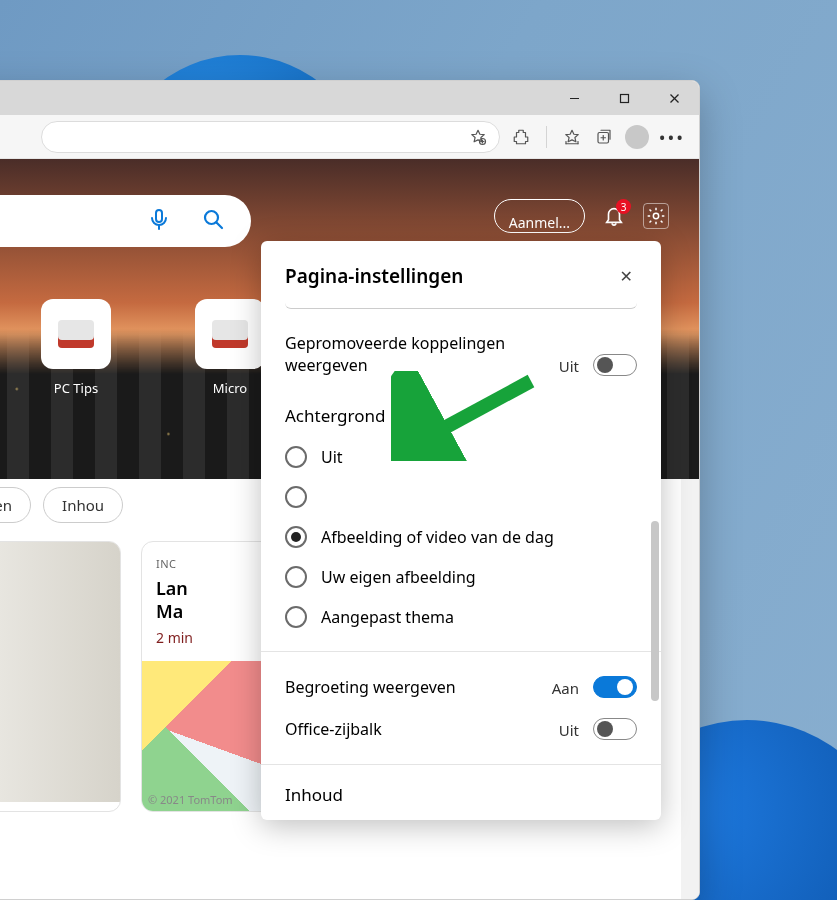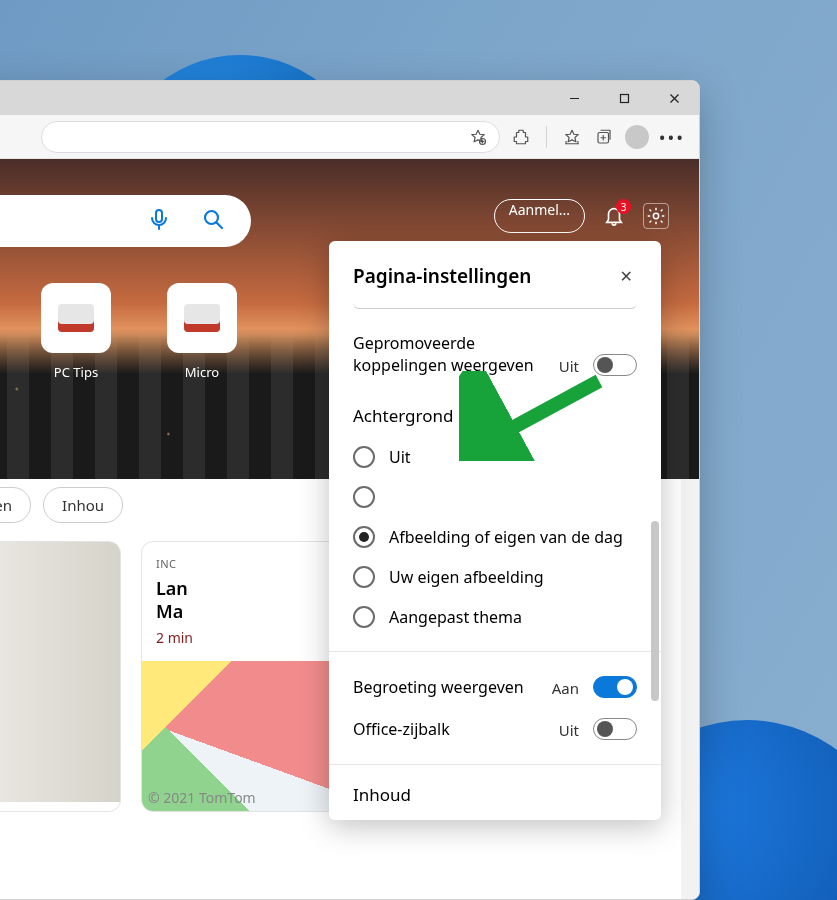--- a/index.html
+++ b/index.html
@@ -41,45 +41,45 @@
     -webkit-mask:linear-gradient(180deg,transparent 0%,#000 30%);mask:linear-gradient(180deg,transparent 0%,#000 30%)}
   .skyline::before{content:"";position:absolute;inset:0;background:
     radial-gradient(2px 2px at 10% 40%,#ffd97a,transparent),
     radial-gradient(2px 2px at 30% 70%,#ffd97a,transparent),
     radial-gradient(2px 2px at 55% 55%,#ffd97a,transparent),
     radial-gradient(2px 2px at 75% 60%,#ffd97a,transparent),
     radial-gradient(2px 2px at 90% 50%,#ffd97a,transparent);opacity:.6}
   .searchbar{position:absolute;top:36px;left:-30px;width:340px;height:52px;background:#fff;border-radius:26px;display:flex;align-items:center;justify-content:flex-end;padding:0 26px;gap:30px}
   .searchbar svg{width:24px;height:24px}
   .hero-right{position:absolute;top:40px;right:30px;display:flex;align-items:center;gap:16px}
-  .signin{height:34px;border:1.5px solid #fff;border-radius:17px;color:#fff;padding:0 14px;display:flex;align-items:flex-start;font-size:14px}
+  .signin{height:34px;border:1.5px solid #fff;border-radius:17px;color:#fff;padding:0 14px;display:flex;align-items:flex-end;font-size:14px}
   .hero-icon{width:26px;height:26px;color:#fff;display:flex;align-items:center;justify-content:center;position:relative}
   .hero-icon svg{width:22px;height:22px;stroke:#fff;fill:none;stroke-width:1.8}
   .badge{position:absolute;top:-4px;right:-4px;width:15px;height:15px;border-radius:50%;background:#e81123;color:#fff;font-size:10px;display:flex;align-items:center;justify-content:center}
-  .tiles{position:absolute;top:124px;left:100px;display:flex;gap:56px}
+  .tiles{position:absolute;top:140px;left:100px;display:flex;gap:84px}
   .tile{text-align:center;color:#fff}
   .tile .box{width:70px;height:70px;border-radius:12px;background:#fff;display:flex;align-items:center;justify-content:center;margin-bottom:10px}
   .tile .box::after{content:"";width:36px;height:28px;background:#e6e6e6;border-radius:4px;box-shadow:inset 0 -8px 0 #c0392b}
   .tile-label{font-size:13px}
   .chips{position:absolute;top:328px;left:-30px;display:flex;gap:12px}
   .chip{background:#fff;border:1px solid #ccc;border-radius:18px;padding:7px 18px;font-size:15px;color:#333}
   .feed{position:absolute;top:382px;left:-30px;display:flex;gap:20px}
   .card{background:#fff;width:210px;border:1px solid #e3e3e3;border-radius:12px;overflow:hidden}
   .card-img{height:260px;background:linear-gradient(90deg,#5a5550 0%,#6e6a63 40%,#e8e6e0 41%,#d6d3ca 100%)}
   .card-body{padding:14px}
   .card-cat{text-transform:uppercase;font-size:11px;letter-spacing:.5px;color:#666;margin-bottom:6px}
   .card-title{font-weight:600;font-size:18px;line-height:1.25;margin-bottom:6px}
   .card-time{font-size:14px;color:#7f1d1d}
   .map-thumb{height:150px;background:
     linear-gradient(135deg,#ffe97a 0 25%,transparent 25%),
     linear-gradient(45deg,#8fd38f 0 30%,transparent 30%),
     linear-gradient(200deg,#f28c8c 40% 60%,transparent 60%),
     #eef3f7}
   
-  .panel{position:absolute;top:82px;right:38px;width:332px;background:#fff;border-radius:6px;box-shadow:var(--panel-shadow);padding:20px 24px 10px;z-index:10}
+  .panel{position:absolute;top:82px;right:38px;width:400px;background:#fff;border-radius:6px;box-shadow:var(--panel-shadow);padding:20px 24px 10px;z-index:10}
   .panel-head{display:flex;align-items:center;justify-content:space-between;margin-bottom:12px}
   .panel-title{font-size:19px;font-weight:600}
   .close-x{font-size:16px;color:#444;padding:4px}
   .panel-divider{height:6px;border-bottom:1px solid #ccc;border-radius:0 0 6px 6px;margin-bottom:14px}
   .setting-row{display:flex;align-items:flex-end;justify-content:space-between;gap:14px;padding:10px 0;font-size:16px}
   .setting-row .lbl{flex:1;line-height:1.35}
   .state{font-size:15px;color:#333}
   .toggle{width:44px;height:22px;border-radius:11px;border:1px solid var(--toggle-border);position:relative;background:#fff}
   .toggle.on{background:var(--accent);border-color:var(--accent)}
   .toggle .knob{position:absolute;top:2px;width:16px;height:16px;border-radius:50%;background:#555}
@@ -90,21 +90,21 @@
   .rb{width:22px;height:22px;border-radius:50%;border:2px solid #6b6b6b;position:relative;flex-shrink:0}
   .rb.checked::after{content:"";position:absolute;inset:4px;border-radius:50%;background:#222}
   .hr{border:none;border-top:1px solid #e4e4e4;margin:14px -24px}
   
   .arrow{position:absolute;top:130px;left:130px;width:150px;height:90px;pointer-events:none;z-index:20}
   
   .page-scroll{position:absolute;top:0;right:0;width:18px;height:100%;background:#f2f2f2}
   .page-scroll .thumb{position:absolute;top:10px;left:3px;width:12px;height:30px;background:#c3c3c3;border-radius:2px}
   .panel-scroll{position:absolute;top:280px;right:2px;width:8px;height:180px;background:transparent}
   .panel-scroll .thumb{width:8px;height:180px;background:#c7c7c7;border-radius:4px}
-  .attrib{position:absolute;bottom:4px;font-size:14px;color:#888}
+  .attrib{position:absolute;bottom:4px;font-size:11px;color:#888}
 </style>
 </head>
 <body>
 
 <div class="desk-circle c1"></div>
 <div class="desk-circle c2"></div>
 
 <div class="window">
 
   <div class="titlebar">
@@ -262,21 +262,21 @@
       <div id="bg-radios">
           <div class="radio">
             <div class="rb"></div>
             <span>Uit</span>
           </div>
           <div class="radio">
             <div class="rb"></div>
           </div>
           <div class="radio">
             <div class="rb checked"></div>
-            <span>Afbeelding of eigen van de dag</span>
+            <span>Afbeelding of video van de dag</span>
           </div>
           <div class="radio">
             <div class="rb"></div>
             <span>Uw eigen afbeelding</span>
           </div>
           <div class="radio">
             <div class="rb"></div>
             <span>Aangepast thema</span>
           </div>
         </div>

